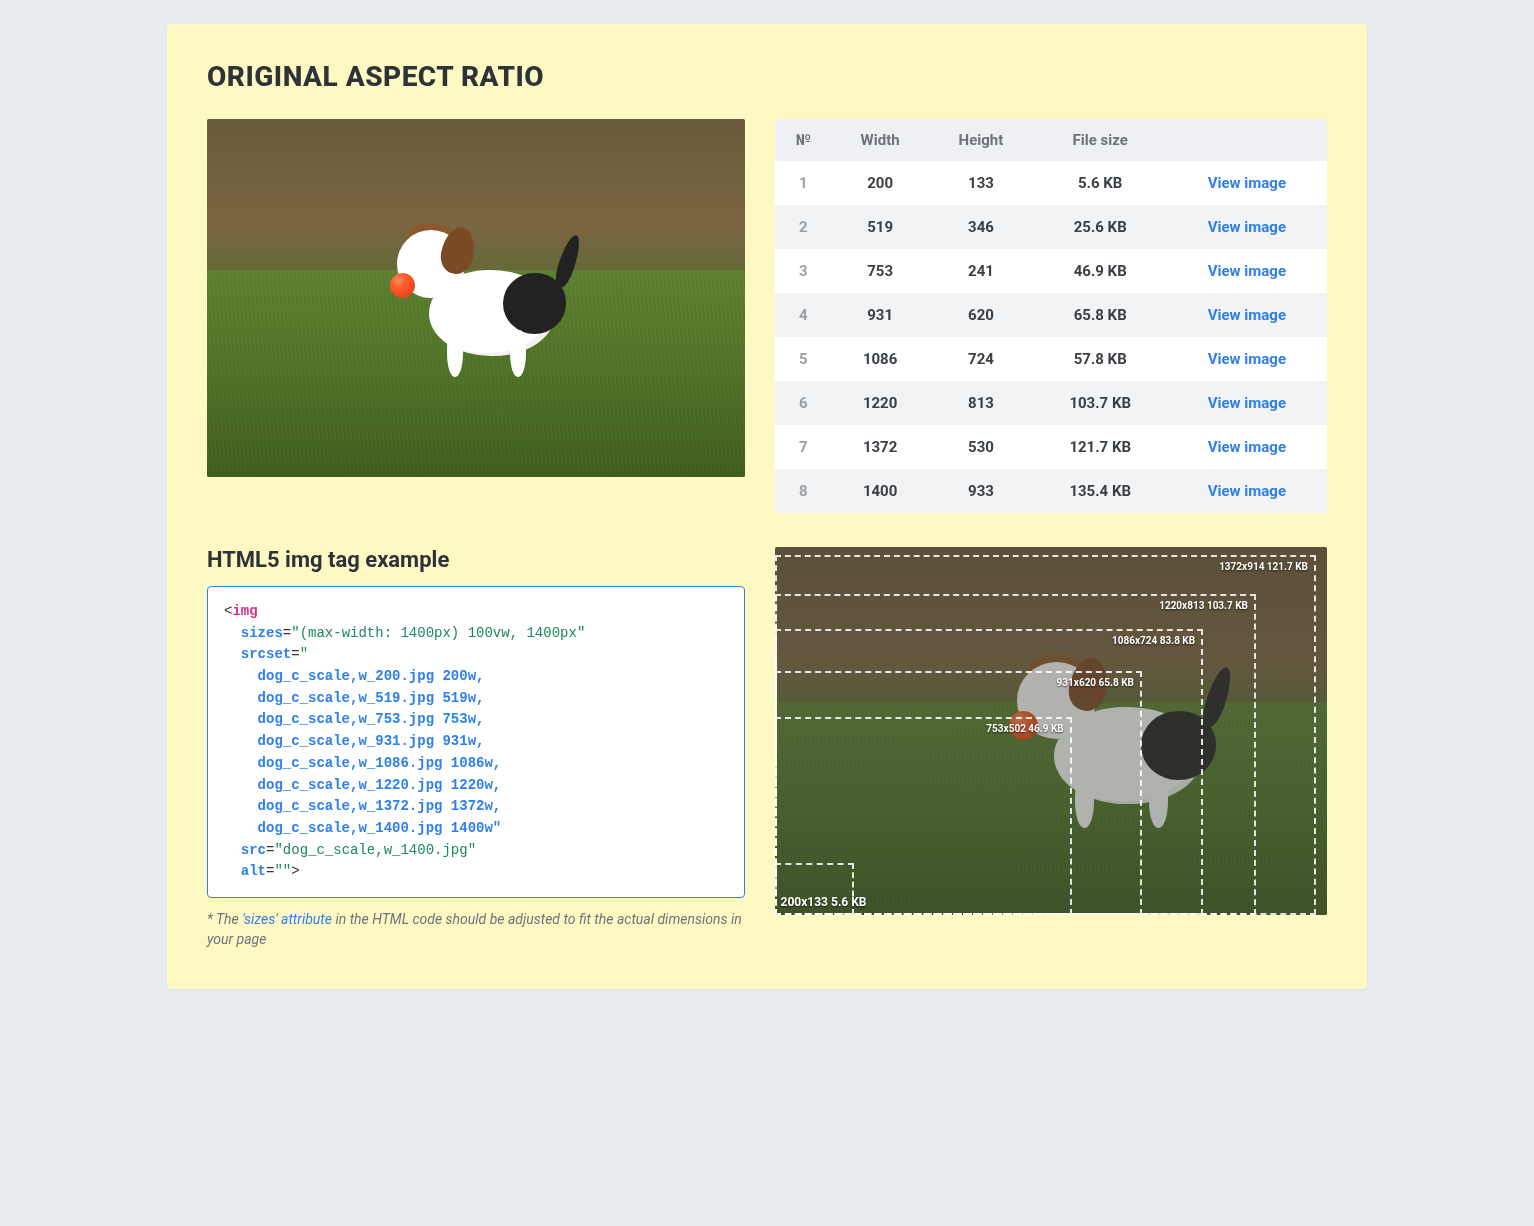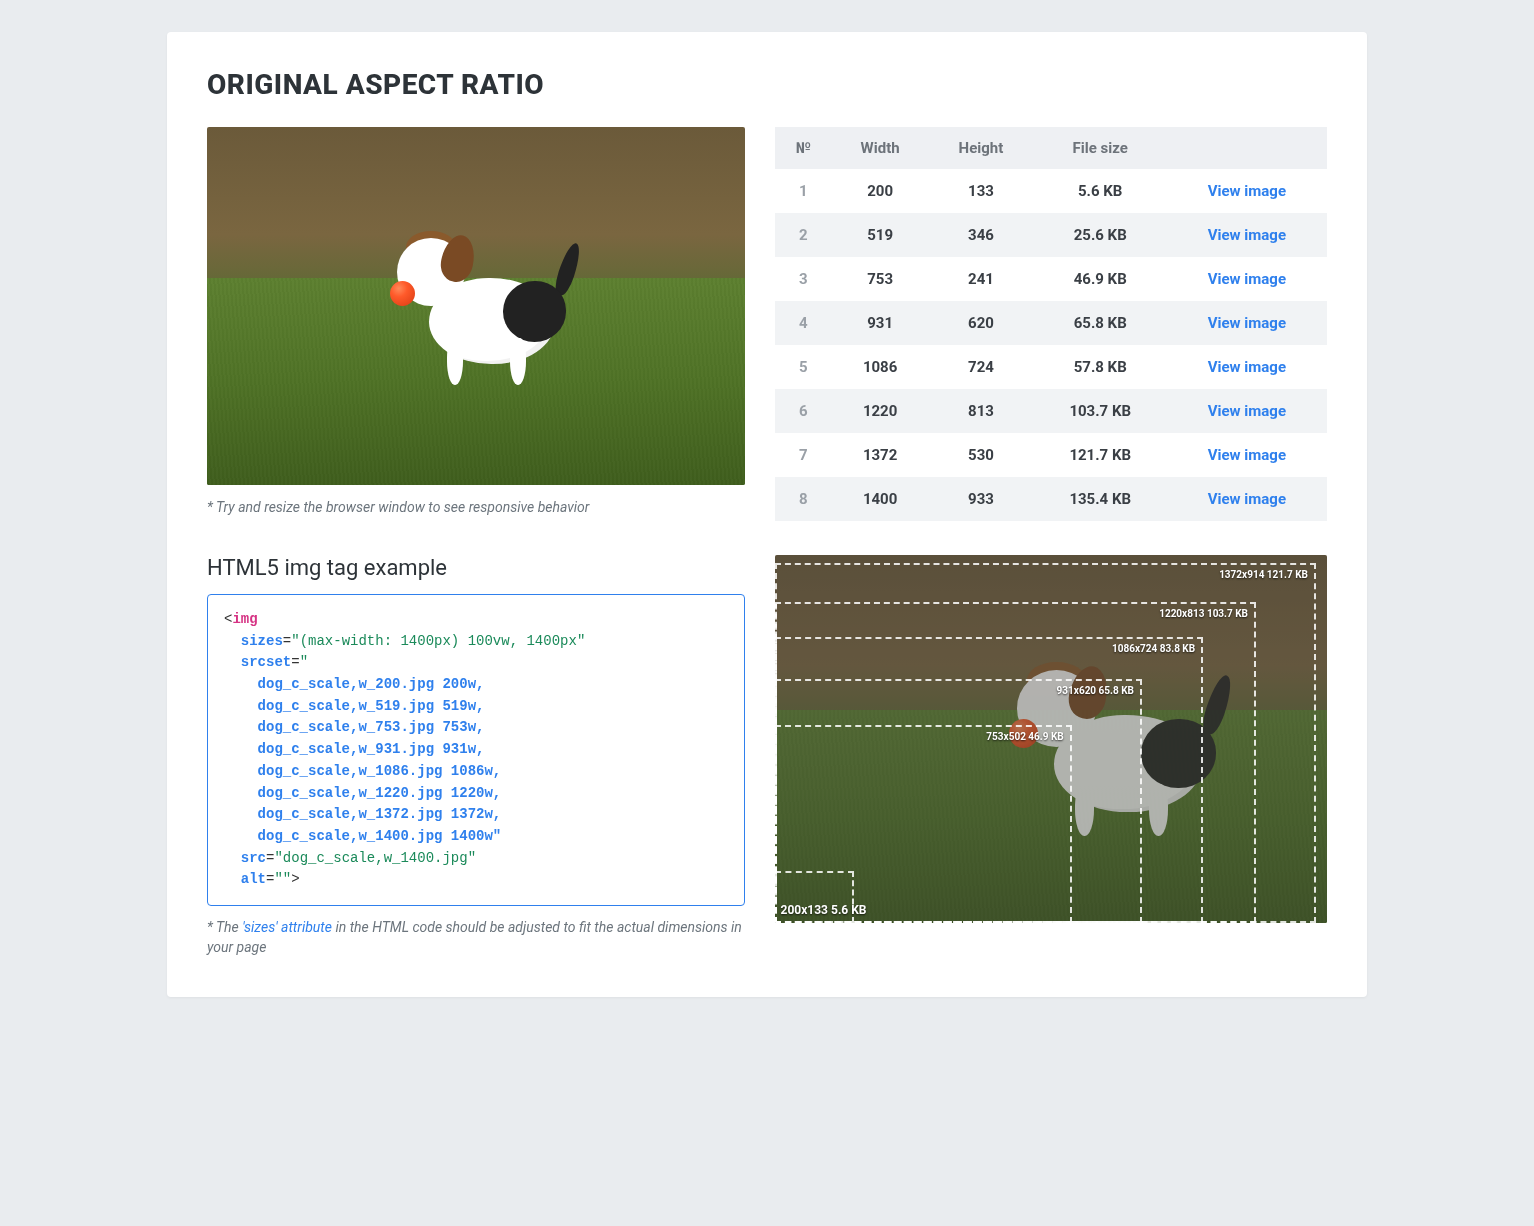--- a/index.html
+++ b/index.html
@@ -3,25 +3,25 @@
 <meta charset="utf-8">
 <style>
   * { box-sizing: border-box; margin: 0; padding: 0; }
   body {
     background: #e9ecef;
     font-family: -apple-system, BlinkMacSystemFont, "Segoe UI", Roboto, "Helvetica Neue", Arial, sans-serif;
     padding: 20px;
     color: #333;
   }
   .card {
-    background: #ffffff;
+    background: #fef9c3;
     border-radius: 4px;
     padding: 36px 40px 40px 40px;
     max-width: 1200px;
-    margin: 12px auto;
+    margin: 4px auto;
     box-shadow: 0 1px 3px rgba(0,0,0,0.05);
   }
   .top {
     display: flex;
     gap: 30px;
     align-items: flex-start;
   }
   .left-col { flex: 0 0 48%; }
   .right-col { flex: 1; }
   h1.title {
@@ -119,21 +119,21 @@
     font-weight: 700;
   }
   .bottom {
     display: flex;
     gap: 30px;
     margin-top: 34px;
     align-items: flex-start;
   }
   h2.subtitle {
     font-size: 22px;
-    font-weight: 400;
+    font-weight: 700;
     color: #2d3338;
     margin-bottom: 14px;
   }
   pre.code {
     border: 1px solid #2f80ed;
     border-radius: 4px;
     padding: 14px 16px;
     font-family: "SFMono-Regular", Consolas, "Liberation Mono", Menlo, monospace;
     font-size: 14px;
     line-height: 1.55;
@@ -208,21 +208,20 @@
           <div class="dog-body"></div>
           <div class="dog-spot"></div>
           <div class="dog-leg" style="left:30%; top:62%;"></div>
           <div class="dog-leg" style="left:58%; top:62%;"></div>
           <div class="dog-headtop"></div>
           <div class="dog-head"></div>
           <div class="dog-ear"></div>
           <div class="ball"></div>
         </div>
       </div>
-      <div class="hint">* Try and resize the browser window to see responsive behavior</div>
     </div>
 
     <div class="right-col">
       <table class="sizes">
         <thead>
           <tr>
             <th>№</th>
             <th>Width</th>
             <th>Height</th>
             <th>File size</th>

